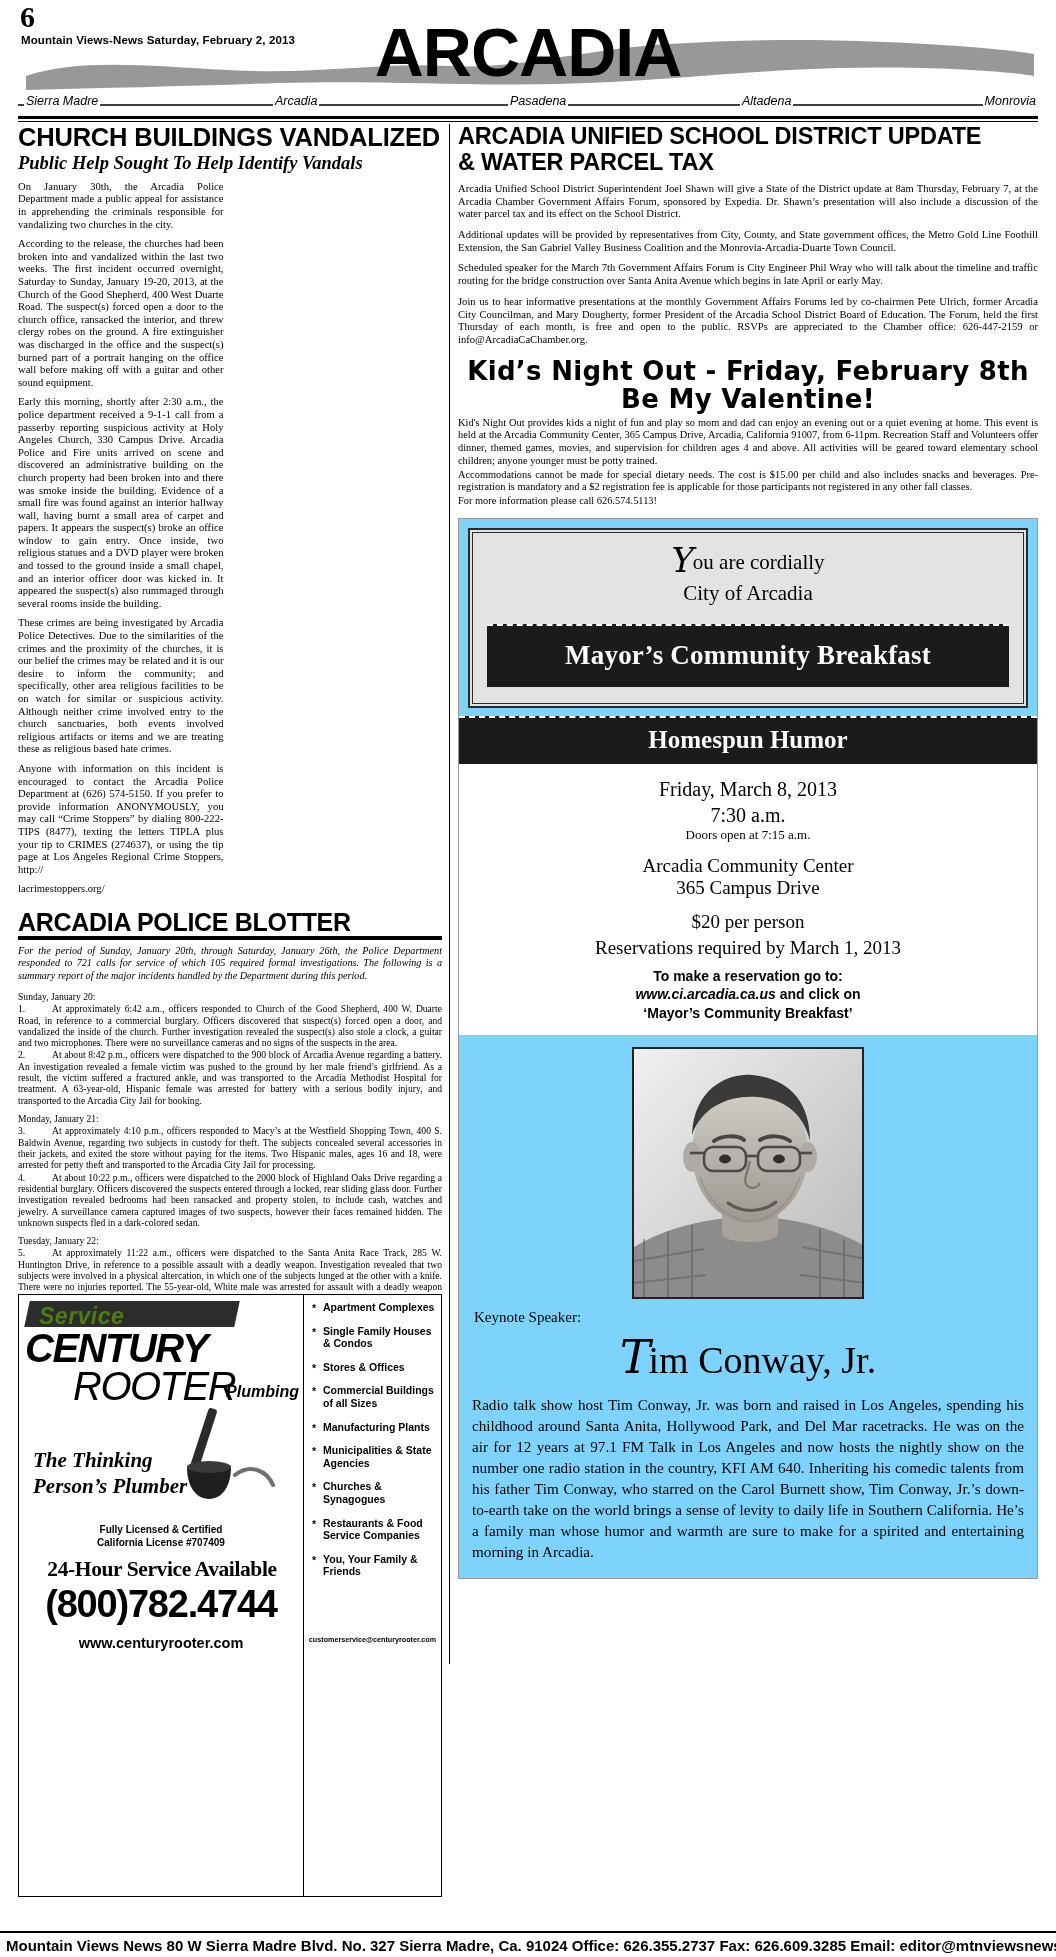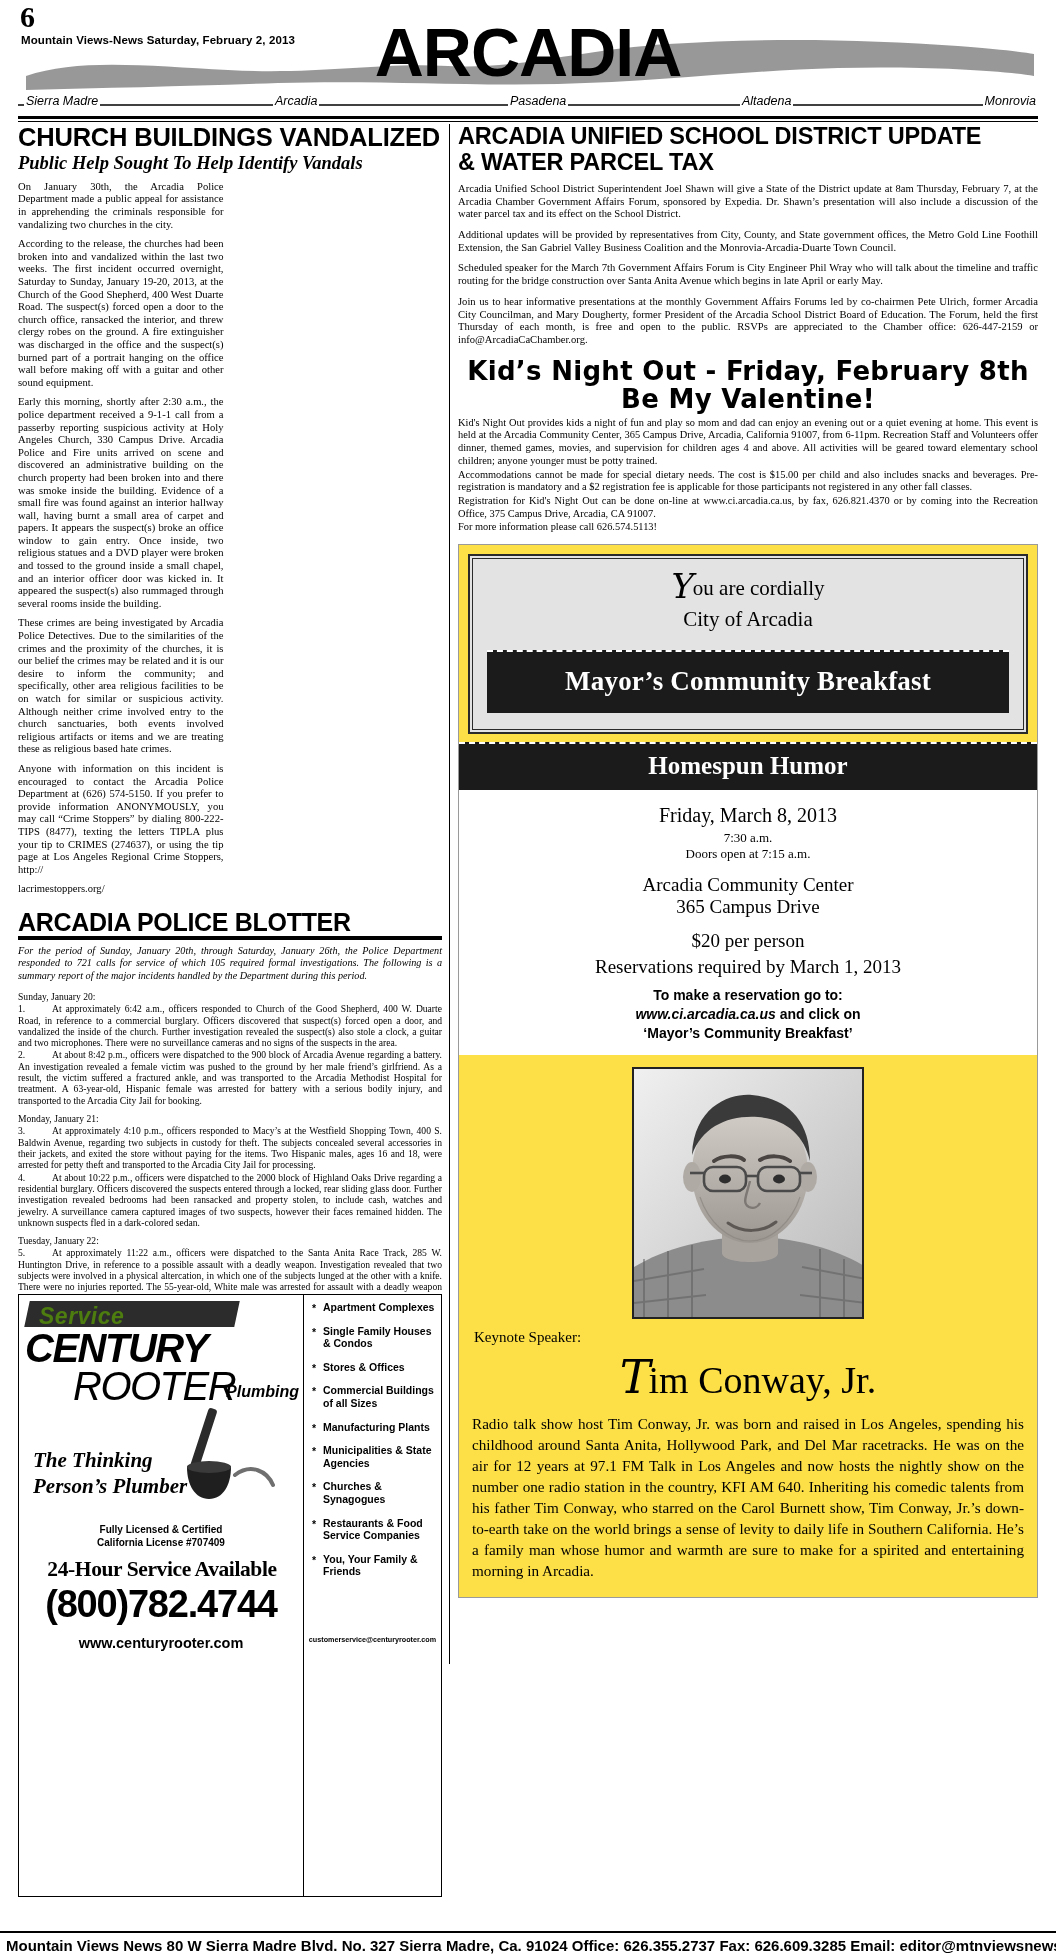--- a/index.html
+++ b/index.html
@@ -110,21 +110,21 @@
     font-weight:bold;
     font-size:26px; line-height:1.08;
     margin:10px 0 4px 0;
     letter-spacing:.3px;
   }
 
   
   .bk-ad {
     margin:10px 0 11px 0;
     border:1px solid #9a9a9a;
-    background:#fde047;
+    background:#7dd3fc;
     padding:9px;
   }
   .bk-inner { border:2px solid #2a2a2a; padding:2px; background:#e3e3e3; }
   .bk-inner2 { border:1px solid #2a2a2a; padding:14px 10px 10px 10px; background:#e3e3e3; }
   .bk-invite {
     text-align:center;
     font-family:"Liberation Serif", serif;
     font-size:21px; line-height:1.5;
   }
   .dropcap-y {
@@ -151,21 +151,21 @@
     font-weight:bold; font-size:25px;
   }
   .hh-details {
     background:#ffffff;
     margin:0 -9px;
     padding:14px 10px 12px 10px;
     text-align:center;
     font-family:"Liberation Serif", serif;
   }
   .hh-details .l1 { font-size:20px; margin-bottom:3px; }
-  .hh-details .l2 { font-size:13px;text-align:center; }
+  .hh-details .l2 { font-size:20px;text-align:center; }
   .hh-details .l3 { font-size:13px; margin-bottom:12px; }
   .hh-details .l4 { font-size:19px; }
   .hh-details .l5 { font-size:19px; margin-bottom:12px; }
   .hh-details .l6 { font-size:19px; margin-bottom:4px; }
   .hh-details .l7 { font-size:19px; margin-bottom:8px; }
   .hh-details .l8 {
     font-family:"Liberation Sans", sans-serif;
     font-weight:bold; font-size:14px; line-height:1.35;
   }
   .hh-details .l8 .it { font-style:italic; }
@@ -402,21 +402,20 @@
         <p>Scheduled speaker for the March 7th Government Affairs Forum is City Engineer Phil Wray who will talk about the timeline and traffic routing for the bridge construction over Santa Anita Avenue which begins in late April or early May.</p>
         <p>Join us to hear informative presentations at the monthly Government Affairs Forums led by co-chairmen Pete Ulrich, former Arcadia City Councilman, and Mary Dougherty, former President of the Arcadia School District Board of Education.  The Forum, held the first Thursday of each month, is free and open to the public. RSVPs are appreciated to the Chamber office: 626-447-2159 or info@ArcadiaCaChamber.org.</p>
       </div>
 
       <div class="kno">Kid’s Night Out  - Friday, February 8th</div>
       <div class="kno" style="margin-top:-4px;">Be My Valentine!</div>
 
       <div class="one-col" style="font-size:10.4px;line-height:1.22;">
         <p style="margin-bottom:1px;">  Kid's Night Out provides kids a night of fun and play so mom and dad can enjoy an evening out or a quiet evening at home. This event is held at the Arcadia Community Center, 365 Campus Drive, Arcadia, California 91007, from 6-11pm. Recreation Staff and Volunteers offer dinner, themed games, movies, and supervision for children ages 4 and above. All activities will be geared toward elementary school children; anyone younger must be potty trained.</p>
         <p style="margin-bottom:1px;">  Accommodations cannot be made for special dietary needs. The cost is $15.00 per child and also includes snacks and beverages. Pre-registration is mandatory and a $2 registration fee is applicable for those participants not registered in any other fall classes.</p>
-        <p style="margin-bottom:1px;">  Registration for Kid's Night Out can be done on-line at www.ci.arcadia.ca.us, by fax, 626.821.4370 or by coming into the Recreation Office, 375 Campus Drive, Arcadia, CA 91007.</p>
         <p style="margin-bottom:7px;">  For more information please call 626.574.5113!</p>
       </div>
 
       <div class="bk-ad">
         <div class="bk-inner">
           <div class="bk-inner2">
             <div class="bk-invite">
               <div><span class="dropcap-y">Y</span><span>ou are cordially</span></div>
               <div>City of Arcadia</div>
             </div>

